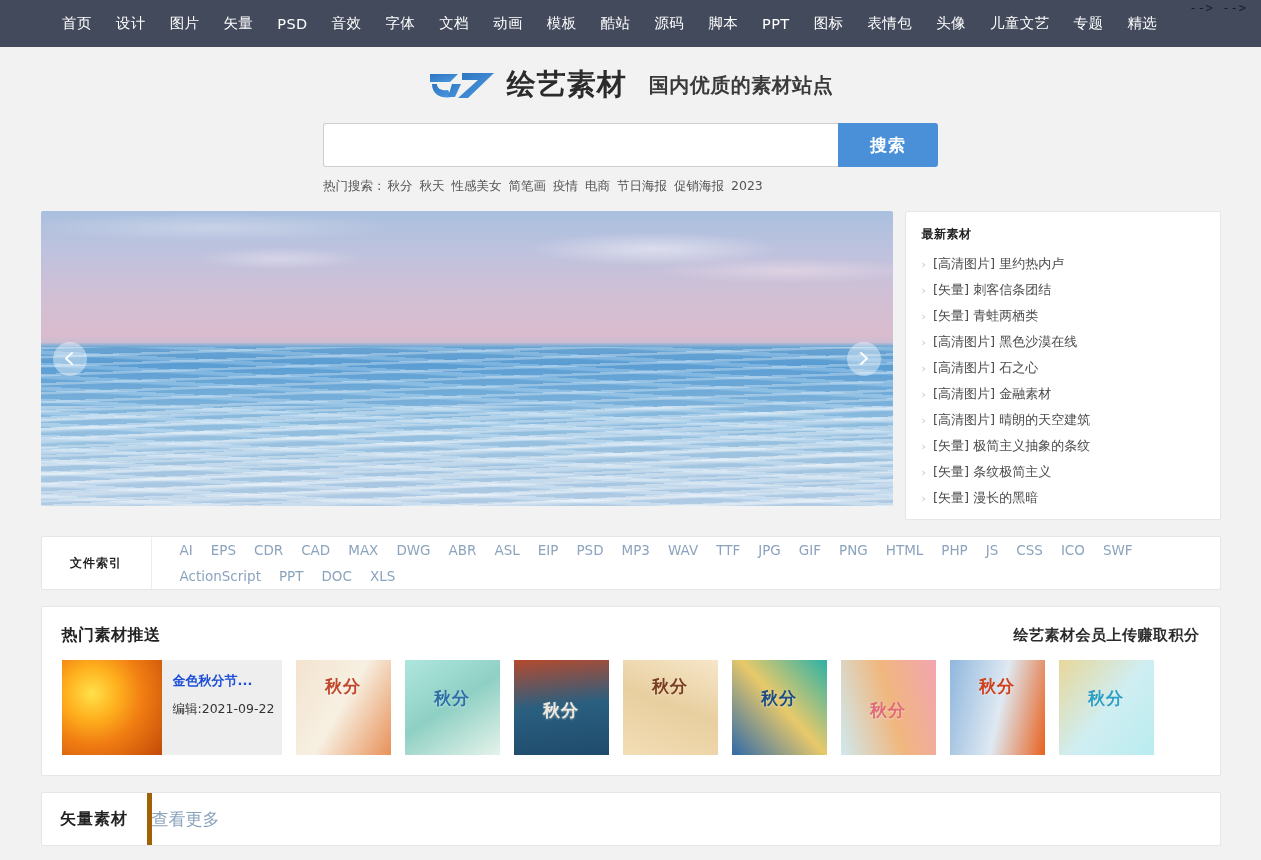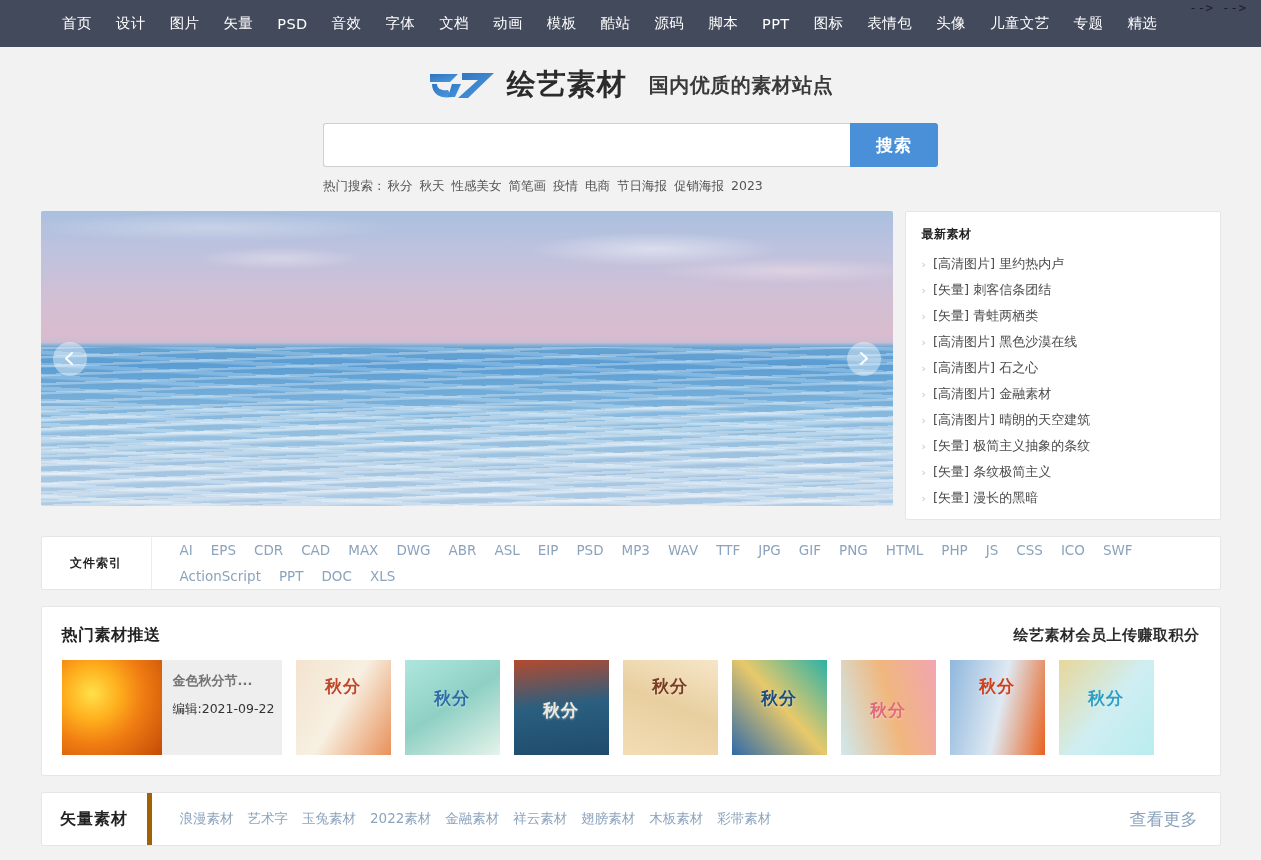--- a/index.html
+++ b/index.html
@@ -82,21 +82,21 @@
     border-right: none;
     border-radius: 3px 0 0 3px;
     background: #ffffff;
     padding: 0 12px;
     font-size: 14px;
     font-family: "DejaVu Sans", "Liberation Sans", sans-serif;
     outline: none;
     color: #333;
   }
   .search-btn {
-    width: 88px;
+    width: 100px;
     border: none;
     background: #4a90d9;
     color: #ffffff;
     font-size: 17px;
     font-weight: bold;
     font-family: "DejaVu Sans", "Liberation Sans", sans-serif;
     border-radius: 0 3px 3px 0;
     cursor: pointer;
     letter-spacing: 1px;
   }
@@ -248,21 +248,21 @@
   .thumb-card-featured {
     display: flex;
     width: 220px;
     background: #eeeeee;
     flex: 0 0 auto;
     cursor: pointer;
   }
   .thumb-featured-img { width: 100px; height: 95px; flex: 0 0 auto; }
   .thumb-featured-meta { padding: 12px 8px 0 11px; overflow: hidden; }
   .thumb-featured-title {
-    font-size: 13px; font-weight: bold; color: #737373;
+    font-size: 13px; font-weight: bold; color: #1d4ed8;
     white-space: nowrap; overflow: hidden; text-overflow: ellipsis;
   }
   .thumb-featured-date {
     font-size: 12.5px; color: #333; margin-top: 11px; white-space: nowrap;
   }
   .thumb {
     width: 95px; height: 95px;
     flex: 0 0 auto;
     cursor: pointer;
     position: relative;
@@ -507,28 +507,17 @@
               <div class="thumb-glyph" style="color: rgb(46, 159, 196); top: 30px;">秋分</div>
             </div>
           </div>
       </div>
     </div>
   </div>
 
   <div class="card">
     <div class="vector-row">
       <div class="vector-label">矢量素材</div>
-      <div class="vector-tags" id="vector-tags">
-          <span class="vector-tag">浪漫素材</span>
-          <span class="vector-tag">艺术字</span>
-          <span class="vector-tag">玉兔素材</span>
-          <span class="vector-tag">2022素材</span>
-          <span class="vector-tag">金融素材</span>
-          <span class="vector-tag">祥云素材</span>
-          <span class="vector-tag">翅膀素材</span>
-          <span class="vector-tag">木板素材</span>
-          <span class="vector-tag">彩带素材</span>
-        </div>
       <div class="vector-more">查看更多</div>
     </div>
   </div>
 
 </div>
 
 </body></html>

